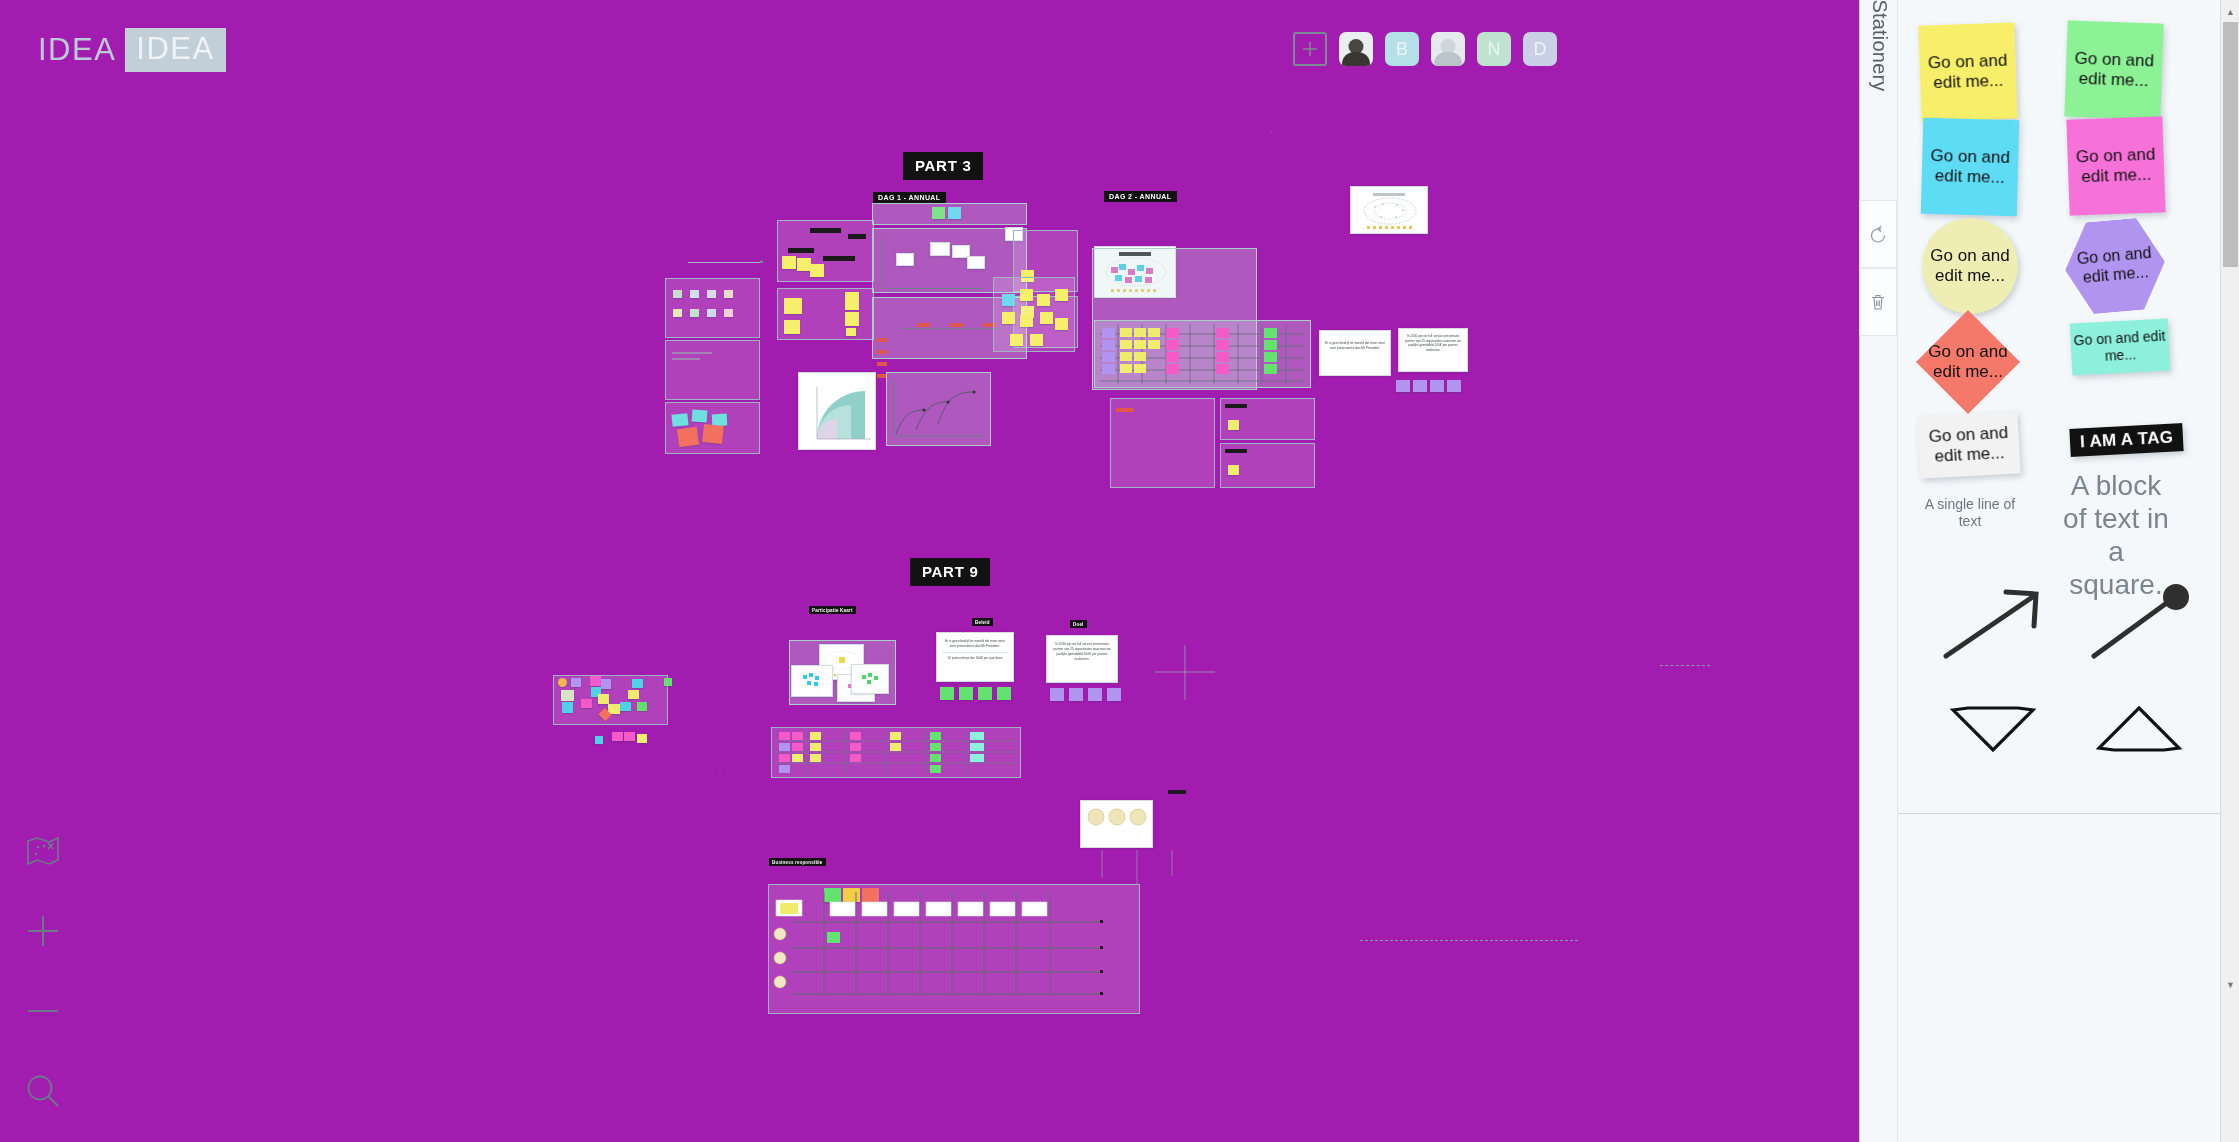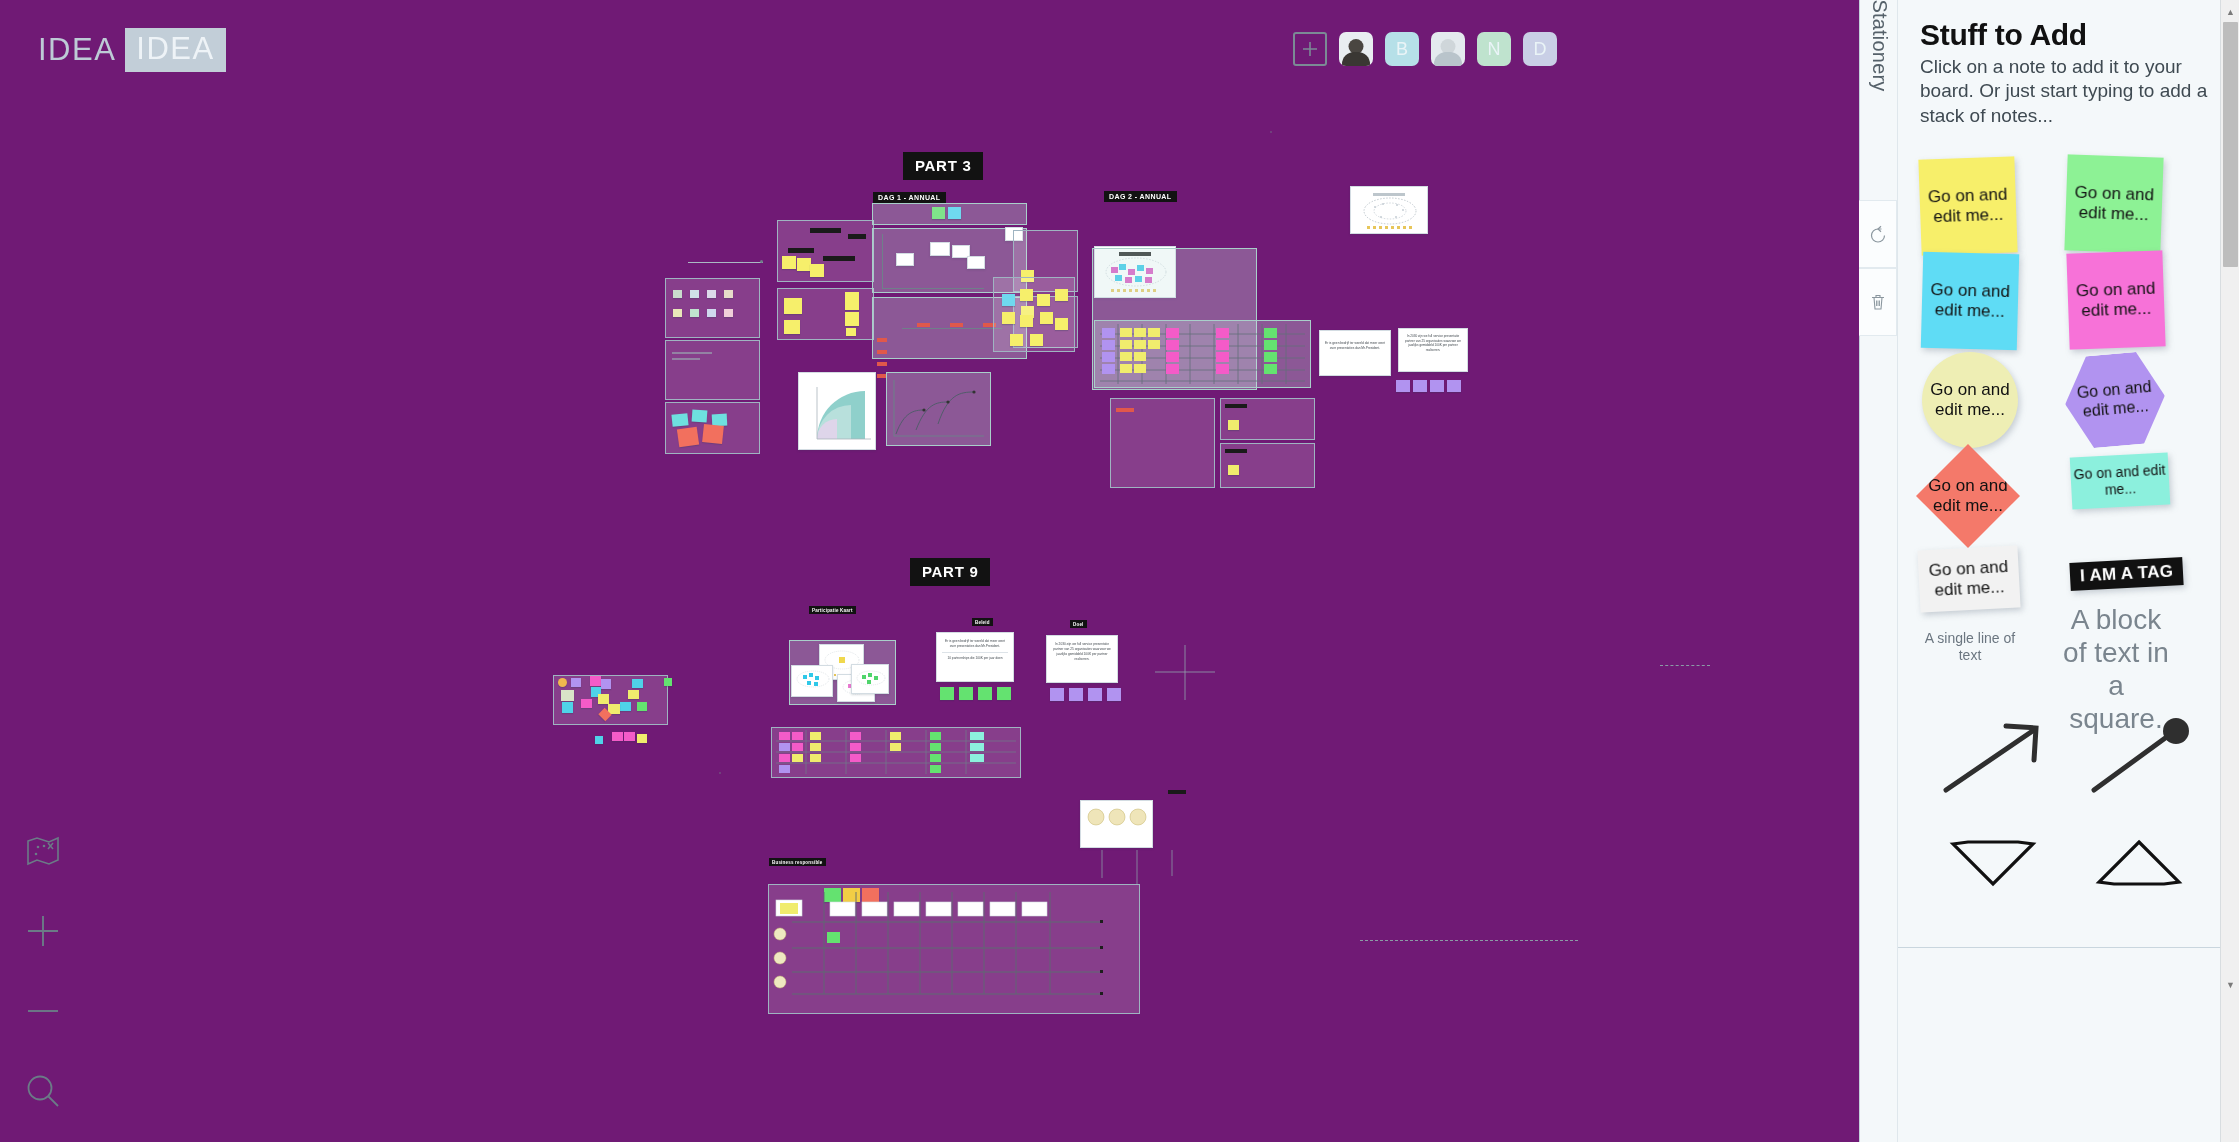--- a/index.html
+++ b/index.html
@@ -7,21 +7,21 @@
     width: 2239px; height: 1142px;
     overflow: hidden;
     font-family: "Liberation Sans", sans-serif;
     background: #d9e5ed;
   }
   #app { position: relative; width: 2239px; height: 1142px; }
 
   
   #canvas {
     position: absolute; inset: 0;
-    background: #701a75;
+    background: #a21caf;
     overflow: hidden;
   }
 
   
   #logo {
     position: absolute; left: 38px; top: 28px;
     display: flex; align-items: center;
     font-size: 31px; font-weight: 400; letter-spacing: 1.5px;
   }
   #logo .idea { color: #bdcbd6; padding-right: 9px; }
@@ -693,24 +693,20 @@
         <div class="sb">
           <svg width="20" height="20" viewBox="0 0 20 20">
             <path d="M4 5.5 H16 M6 5.5 L7 17 H13 L14 5.5 M8 5.5 V3.5 H12 V5.5" fill="none" stroke="#8b979f" stroke-width="1.1"></path>
             <path d="M8.5 8.5 V14 M10 8.5 V14 M11.5 8.5 V14" stroke="#8b979f" stroke-width=".9"></path>
           </svg>
         </div>
       </div>
     </div>
 
     <div id="panel-body">
-      <div id="panel-head">
-        <h1>Stuff to Add</h1>
-        <p>Click on a note to add it to your board. Or just start typing to add a stack of notes...</p>
-      </div>
 
       <div id="stationery">
 
         <div class="st sq" style="left:22px; top:10px; background:#f7ef6a; transform:rotate(-2deg);">
           <span>Go on and edit me...</span>
         </div>
         <div class="st sq" style="left:168px; top:8px; background:#8df295; transform:rotate(2deg);">
           <span>Go on and edit me...</span>
         </div>
         <div class="st sq" style="left:24px; top:105px; background:#5fdcf5; transform:rotate(1.5deg);">

